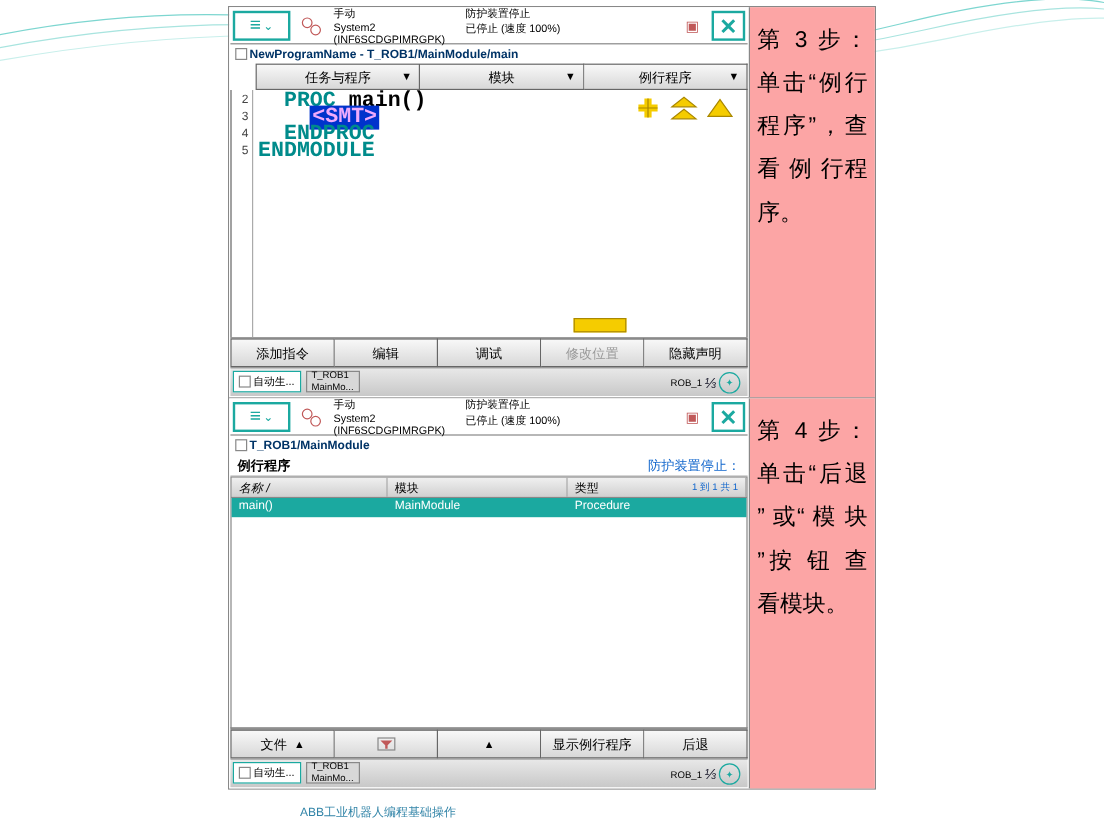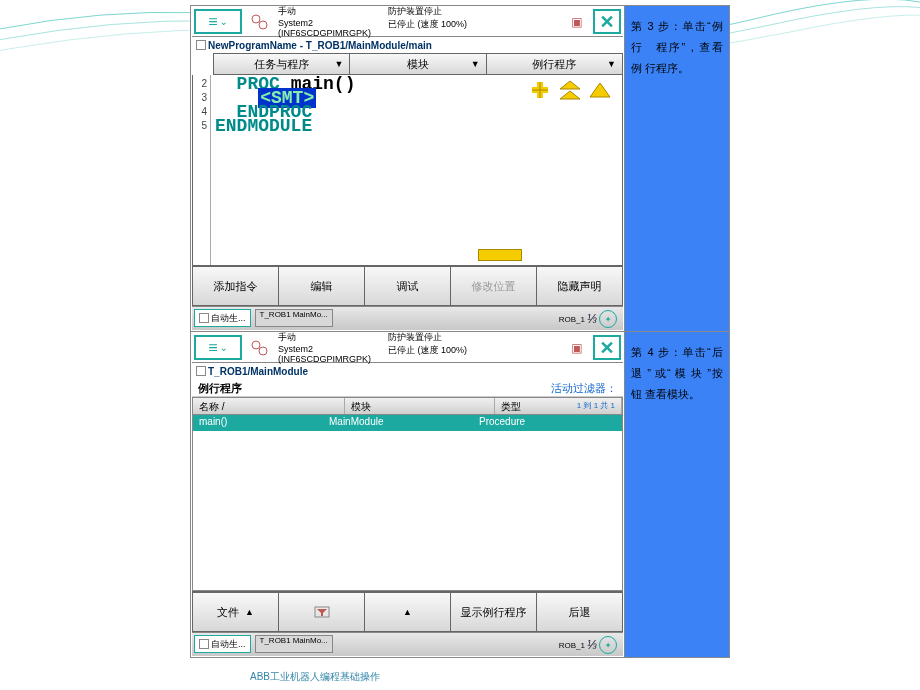--- a/index.html
+++ b/index.html
@@ -2,21 +2,21 @@
 <html><head>
 <meta charset="utf-8">
 <style>
 * { box-sizing: border-box; margin: 0; padding: 0; }
 body { font-family: Arial, "Microsoft YaHei", sans-serif; font-size: 11px; background: #fff; width: 920px; height: 690px; position: relative; overflow: hidden; }
 .bg-waves { position: absolute; top: -20px; left: -50px; width: 1020px; height: 120px; z-index: 0; }
 .table-frame { position: relative; z-index: 1; margin: 5px 190px 0 190px; border: 1px solid #888; }
 .table-row { display: flex; border-bottom: 1px solid #888; }
 .table-row:last-child { border-bottom: none; }
 .panel-cell { width: 434px; border-right: 1px solid #888; background: #fff; padding: 1px; }
-.desc-cell { flex: 1; padding: 10px 6px; font-size: 11px; line-height: 1.9; background: #3b82f6; text-align: justify; }
+.desc-cell { flex: 1; padding: 10px 6px; font-size: 19px; line-height: 1.9; background: #fca5a5; text-align: justify; }
 .panel { position: relative; height: 323px; display: flex; flex-direction: column; }
 .top-bar { display: flex; align-items: stretch; height: 30px; border-bottom: 1px solid #888; }
 .menu-btn { width: 48px; border: 2px solid #1ba9a0; margin: 2px; display: flex; align-items: center; justify-content: center; background: #fff; cursor: pointer; }
 .menu-icon { color: #1ba9a0; font-size: 16px; font-weight: bold; line-height: 1; }
 .menu-chev { color: #1ba9a0; font-size: 10px; margin-left: 2px; }
 .robot-ico { width: 30px; display: flex; align-items: center; justify-content: center; }
 .status-area { flex: 1; display: flex; flex-direction: column; justify-content: center; padding: 0 4px; font-size: 9px; }
 .status-row { display: flex; }
 .status-row > span:first-child { width: 110px; }
 .close-ico { width: 28px; display: flex; align-items: center; justify-content: center; color: #c05858; font-size: 12px; }
@@ -24,39 +24,39 @@
 .path-bar { height: 16px; padding: 1px 4px; font-size: 10px; font-weight: bold; color: #003366; display: flex; align-items: center; gap: 2px; }
 .tabs { display: flex; padding-left: 21px; }
 .tab { flex: 1; border: 1px solid #666; border-left: none; background: linear-gradient(#f8f8f8,#d8d8d8); height: 22px; display: flex; align-items: center; justify-content: center; position: relative; font-size: 11px; cursor: pointer; }
 .tab:first-child { border-left: 1px solid #666; }
 .tab .chev { position: absolute; right: 6px; font-size: 9px; }
 .code-area { flex: 1; display: flex; background: #fff; position: relative; border-left: 1px solid #666; border-right: 1px solid #666; }
 .gutter { width: 18px; border-right: 1px solid #aaa; text-align: right; padding: 2px 3px 0 0; font-size: 10px; color: #444; line-height: 14px; }
 .code { flex: 1; padding: 2px 4px; font-family: "Courier New", monospace; font-size: 18px; font-weight: bold; line-height: 14px; }
 .code .l { white-space: pre; }
 .kw-green { color: #008b8b; }
-.smt { background: #0033cc; color: #86efac; padding: 0 2px; }
+.smt { background: #0033cc; color: #f0abfc; padding: 0 2px; }
 .nav-icons { position: absolute; top: 4px; right: 8px; display: flex; gap: 2px; }
 .nav-icons svg { width: 28px; height: 22px; }
 .minus-icon { position: absolute; bottom: 4px; right: 100px; width: 44px; height: 12px; background: #f5cc00; border: 1px solid #aa8800; }
 .bottom-btns { display: flex; border-top: 1px solid #666; }
-.bbtn { flex: 1; height: 40px; border: 1px solid #666; border-left: none; background: linear-gradient(#f8f8f8,#d8d8d8); display: flex; align-items: center; justify-content: center; font-size: 11px; color: #000; cursor: pointer; }
+.bbtn { flex: 1; height: 24px; border: 1px solid #666; border-left: none; background: linear-gradient(#f8f8f8,#d8d8d8); display: flex; align-items: center; justify-content: center; font-size: 11px; color: #000; cursor: pointer; }
 .bbtn.dis { color: #999; }
 .bbtn:first-child { border-left: 1px solid #666; }
 .task-bar { height: 24px; background: linear-gradient(#e8e8e8,#c8c8c8); border-top: 1px solid #888; display: flex; align-items: flex-start; padding: 2px; gap: 4px; position: relative; }
 .task-tab { border: 1px solid #1ba9a0; background: #fff; padding: 1px 4px; font-size: 9px; display: flex; align-items: center; gap: 2px; height: 18px; }
-.task-tab.b { border-color: #888; background: #d8d8d8; font-size: 8px; line-height: 8px; align-items: flex-start; justify-content: center; }
+.task-tab.b { border-color: #888; background: #d8d8d8; font-size: 8px; line-height: 8px; flex-direction: column; align-items: flex-start; justify-content: center; }
 .rob-indicator { position: absolute; right: 6px; top: 2px; display: flex; align-items: center; gap: 2px; height: 20px; }
 .rob-frac { font-size: 12px; font-style: italic; color: #223; }
 .joystick { width: 18px; height: 18px; border: 1px solid #1ba9a0; border-radius: 50%; display: flex; align-items: center; justify-content: center; font-size: 8px; color: #1ba9a0; }
 .mod-label { height: 18px; padding: 2px 6px; font-size: 11px; font-weight: bold; border-bottom: 1px solid #ccc; display: flex; justify-content: space-between; }
 .mod-filter { color: #1166cc; font-weight: normal; }
 .mod-header { display: flex; background: linear-gradient(#f0f0f0,#d0d0d0); height: 18px; border: 1px solid #888; font-size: 10px; }
 .mod-header > div { padding: 2px 6px; border-right: 1px solid #aaa; }
-.mod-header .c1 { width: 152px; }
+.mod-header .c1 { width: 130px; font-style: italic; }
 .mod-header .c2 { width: 150px; }
 .mod-header .c3 { flex: 1; display: flex; justify-content: space-between; }
 .mod-list { flex: 1; border: 1px solid #888; border-top: none; background: #fff; }
 .mod-row { display: flex; background: #1ba9a0; color: #fff; height: 16px; font-size: 10px; }
 .mod-row > div { padding: 1px 6px; }
 .mod-row .c1 { width: 130px; }
 .mod-row .c2 { width: 150px; }
 .footer-text { position: absolute; bottom: 6px; left: 250px; font-size: 10px; color: #3385a8; z-index: 2; }
 .doc-ico { width: 10px; height: 10px; border: 1px solid #888; background: #fff; display: inline-block; }
 </style>
@@ -196,21 +196,21 @@
     </div>
     <div class="close-ico">▣</div>
     <div class="close-btn">✕</div>
   </div>
   <div class="path-bar">
             <span class="doc-ico"></span>
             <span>T_ROB1/MainModule</span>
           </div>
   <div class="mod-label">
             <span>例行程序</span>
-            <span class="mod-filter">活动过滤器：</span>
+            <span class="mod-filter">防护装置停止：</span>
           </div>
   <div class="mod-header">
     <div class="c1">名称 /</div>
     <div class="c2">模块</div>
     <div class="c3">
               <span>类型</span>
               <span style="font-size:8px;color:#1166cc">1 到 1 共 1</span>
             </div>
   </div>
   <div class="mod-list">

